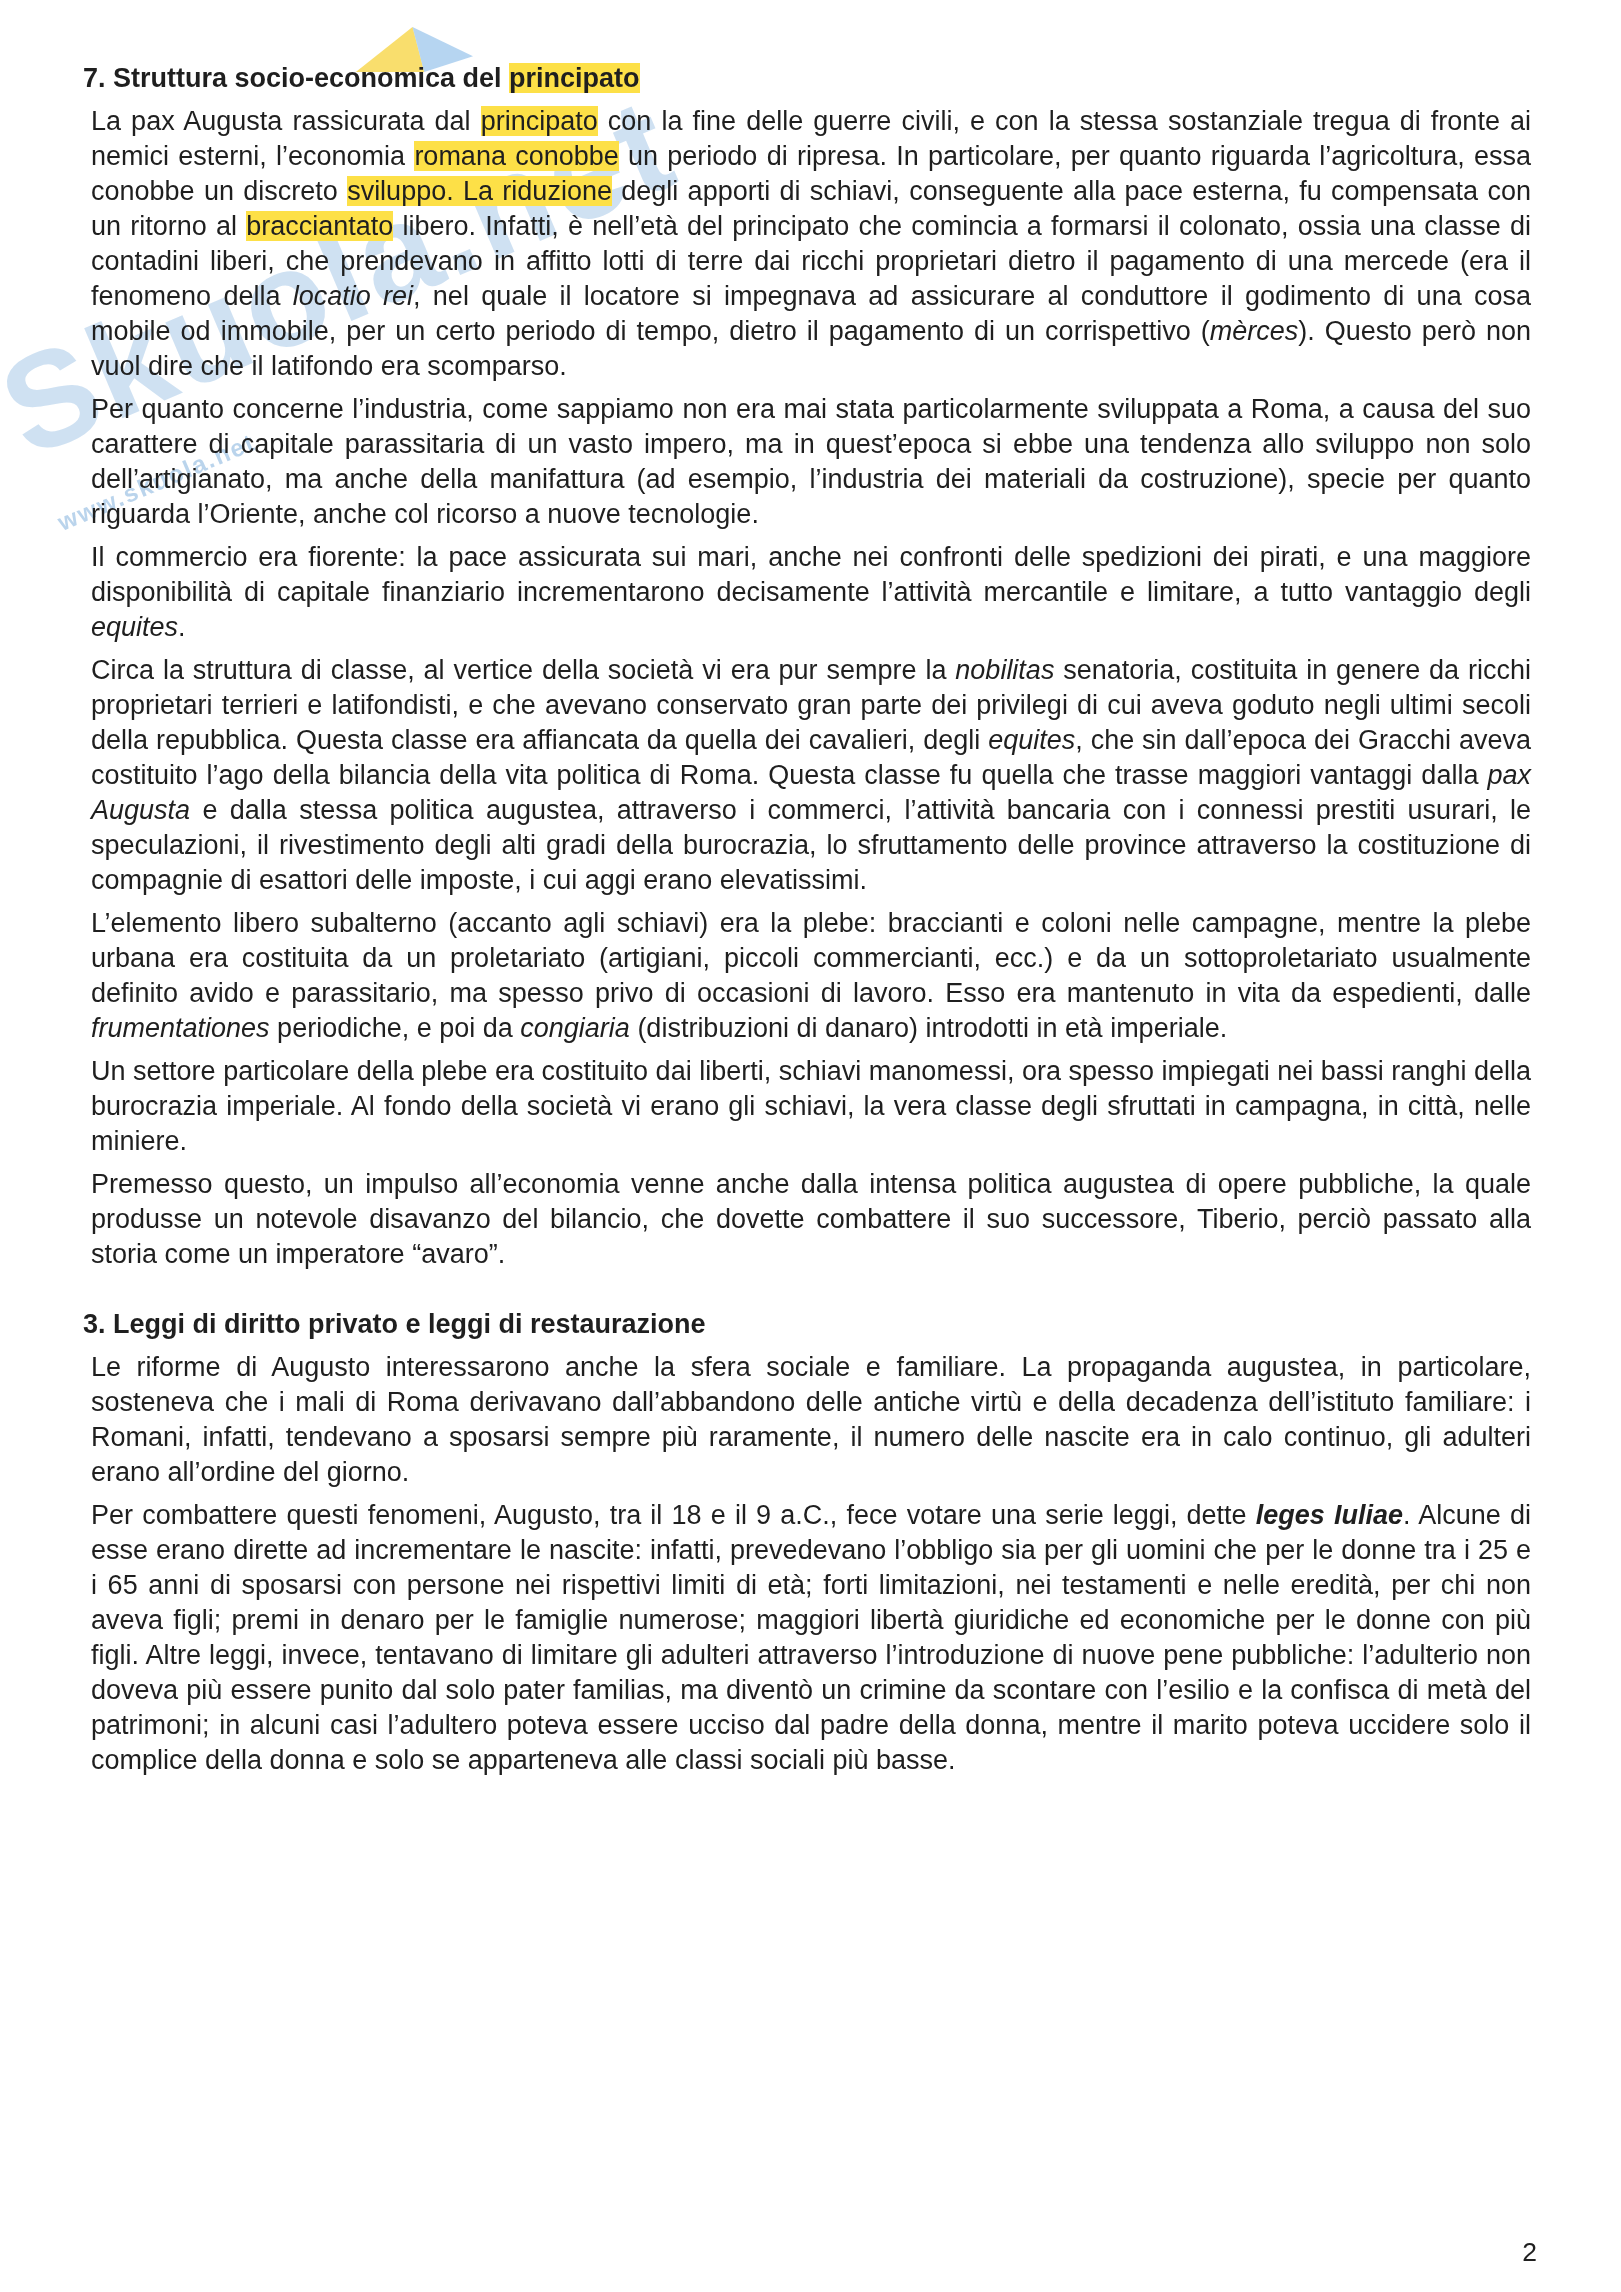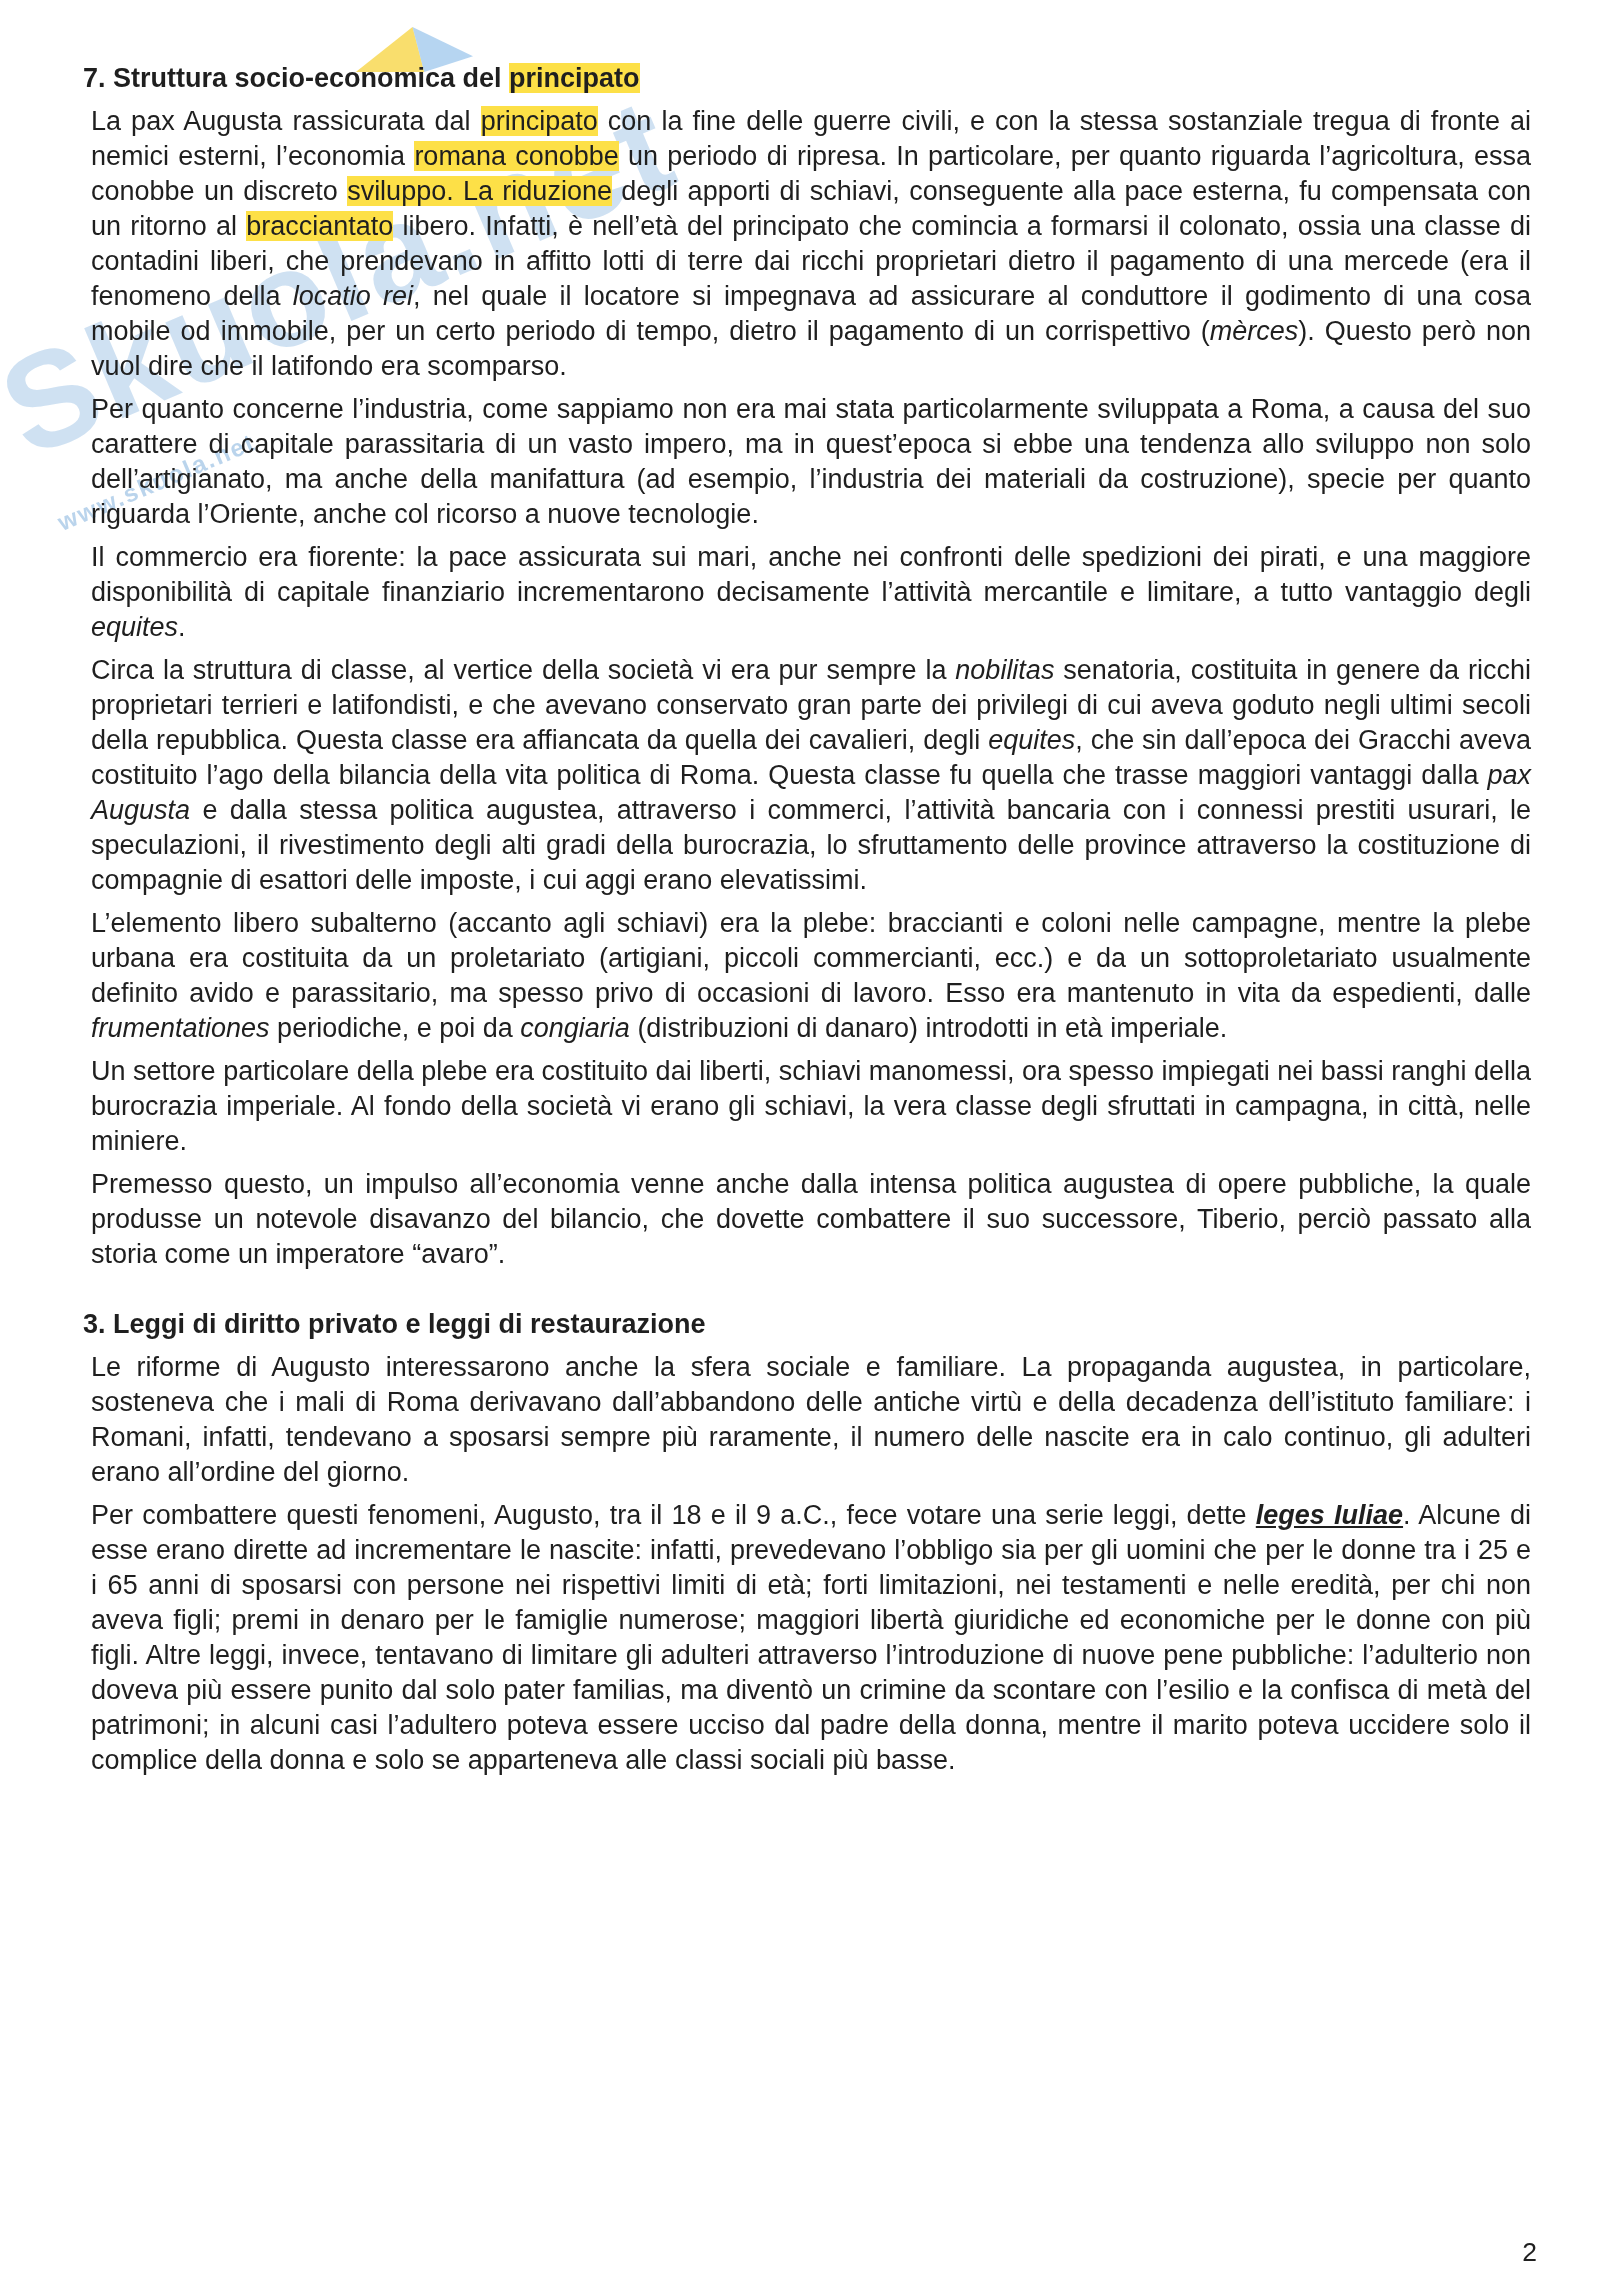--- a/index.html
+++ b/index.html
@@ -70,21 +70,21 @@
   section + section { margin-top: 35px; }
   h2.section-heading {
     margin: 0;
     font-size: 27px;
     line-height: 35px;
     font-weight: 700;
   }
   p.paragraph { margin: 8px; }
 
   .i  { font-style: italic; }
-  .bi { font-style: italic; font-weight: 700; text-decoration: underline; }
+  .bi { font-style: italic; font-weight: 700; }
   .hl { background-color: #fde047; }
 
   .page-number {
     position: absolute;
     right: 84px;
     bottom: 25.5px;
     z-index: 1;
     font-size: 26.5px;
     color: #1f1f1f;
   }

